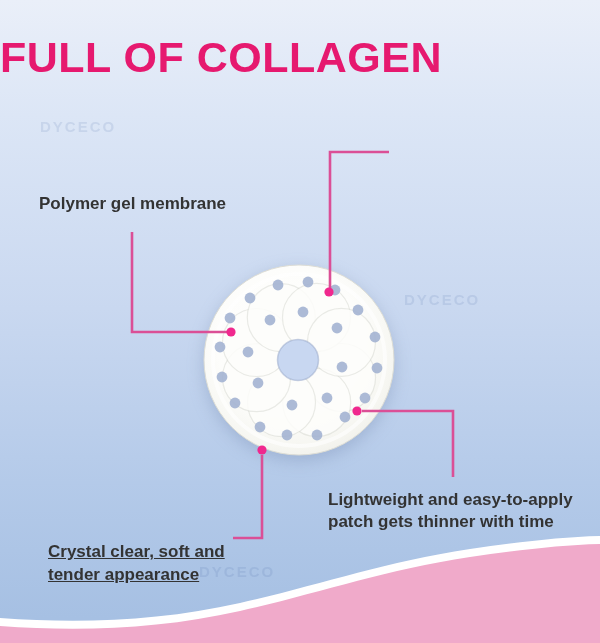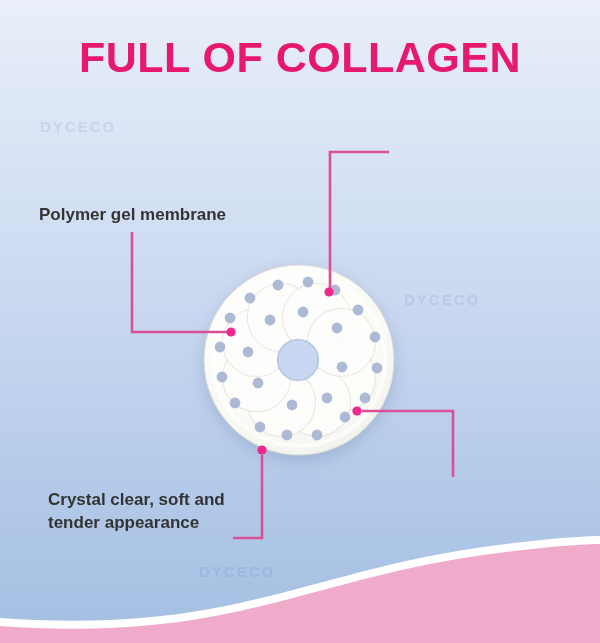--- a/index.html
+++ b/index.html
@@ -2,30 +2,30 @@
 <html><head>
 <meta charset="utf-8">
 <style>
   html,body{margin:0;padding:0;background:#fff;}
   #canvas{
     position:relative;width:600px;height:643px;overflow:hidden;
     font-family:"Liberation Sans",sans-serif;
     background:linear-gradient(180deg,#EAEFF9 0%,#DCE6F6 18%,#C9D8F0 48%,#B4CAE9 75%,#A6C0E3 96%);
   }
   .title{
-    position:absolute;top:33px;left:0;width:100%;text-align:center;
+    position:absolute;top:33px;left:0;width:100%;text-align:left;
     font-size:43px;font-weight:bold;letter-spacing:.5px;
   }
   .callout{
     position:absolute;color:#333333;font-weight:bold;font-size:17px;
     white-space:pre-line;line-height:22px;
   }
-  .co-polymer{left:39px;top:204px;}
+  .co-polymer{left:39px;top:193px;}
   .co-stores{left:373px;top:126px;width:216px;text-align:center;font-size:16px;line-height:21px;}
-  .co-crystal{left:48px;top:488px;line-height:23px;}
+  .co-crystal{left:48px;top:540px;line-height:23px;text-decoration:underline;}
   .co-lightweight{left:328px;top:489px;}
   .watermark{
     position:absolute;font-size:15px;font-weight:bold;letter-spacing:2px;
     color:rgba(70,100,160,0.13);
   }
   .wm1{left:40px;top:118px;}
   .wm2{left:404px;top:291px;}
   .wm3{left:199px;top:563px;}
   #disc-svg{position:absolute;left:189px;top:250px;filter:drop-shadow(0 5px 8px rgba(100,120,160,.30));}
   #overlay-svg{position:absolute;left:0;top:0;pointer-events:none;}
@@ -103,18 +103,20 @@
       <polyline points="362,411 453,411 453,477" fill="none" stroke="#DB4F96" stroke-width="2.6" stroke-linejoin="miter"></polyline>
       <circle cx="231" cy="332" r="4.6" fill="#F0288E"></circle>
       <circle cx="329" cy="292" r="4.6" fill="#F0288E"></circle>
       <circle cx="262" cy="450" r="4.6" fill="#F0288E"></circle>
       <circle cx="357" cy="411" r="4.6" fill="#F0288E"></circle>
     </svg>
 
   <div class="callout co-polymer">Polymer gel membrane</div>
   <div class="callout co-crystal">Crystal clear, soft and
 tender appearance</div>
+  <div class="callout co-lightweight">Lightweight and easy-to-apply
+patch gets thinner with time</div>
 
   <svg id="wave-svg" width="600" height="120" viewBox="0 0 600 120">
       <path d="M0,95 C80,101 160,98 240,80 C320,62 380,40 470,26 C520,19 560,14 600,13 L600,120 L0,120 Z" fill="#FFFFFF"></path>
       <path d="M0,103 C80,109 160,106 240,88 C320,70 380,48 470,34 C520,27 560,22 600,21 L600,120 L0,120 Z" fill="#F0AACA"></path>
     </svg>
 </div>
 
 </body></html>

